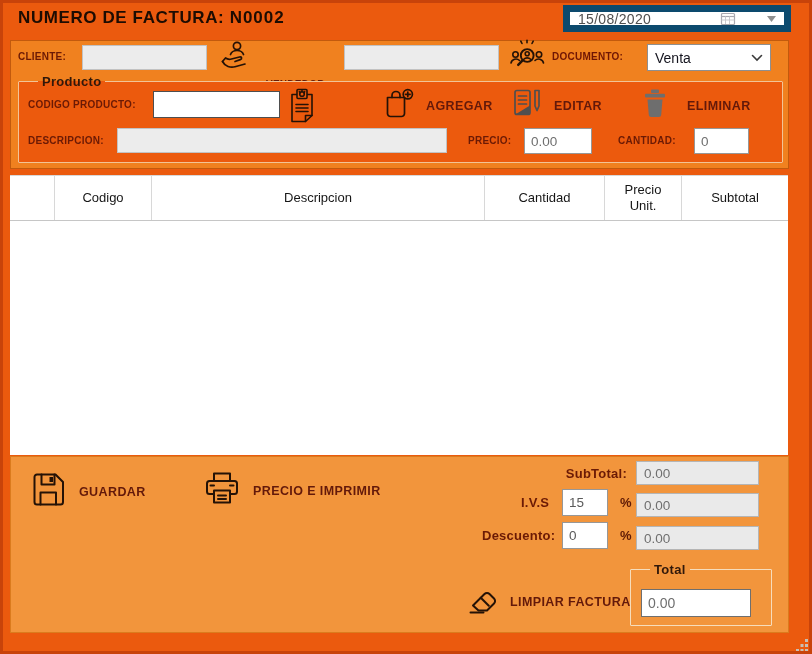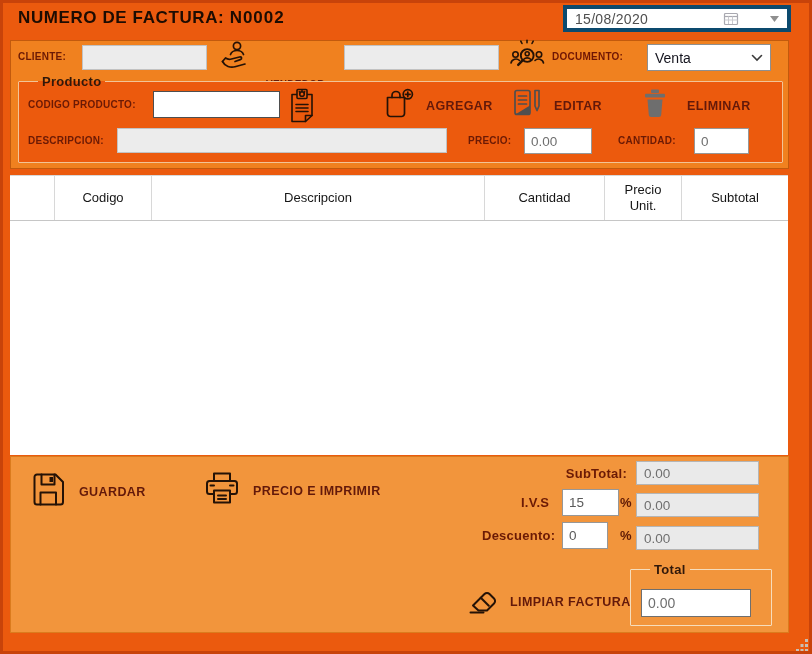--- a/index.html
+++ b/index.html
@@ -31,21 +31,21 @@
   .inp { border:1px solid #979797; background:#fff; font-family:"Liberation Sans",sans-serif;
          font-size:13.5px; color:#6F6F6F; padding:0 6px; outline:none; }
   .inp-dark { border:1.5px solid #4E4E4E; }
   .inp-gray { background:#ECECEC; border:1px solid #C2C2C2; color:#7E7E7E; }
   .display-gray { background:#EAEAEA; border:1px solid #B5B5B5; font-size:13.5px; color:#6F6F6F;
                   display:flex; align-items:center; padding:0 7px; }
 
   
   .combo { background:#fff; border:1px solid #8F8F8F; display:flex; align-items:center;
            justify-content:space-between; padding:0 7px; font-size:14px; color:#14141E; }
-  .datepicker { background:#fff; border:4px solid #0c4a6e; display:flex; align-items:center; padding:0 8px;gap:24px; }
+  .datepicker { background:#fff; border:7px solid #0c4a6e; display:flex; align-items:center; padding:0 8px;gap:24px; }
   .datepicker .dtext { flex:1; font-size:14px; color:#4F4F4F; letter-spacing:.3px; }
 
   
   .iconbtn { display:flex; align-items:center; gap:12px; background:transparent; border:none; cursor:pointer; }
 
   
   .grid { background:#fff; }
   .gridhead { position:absolute; top:0; left:0; right:0; height:46px; display:flex; border-top:1px solid #D8D8D8; border-bottom:1px solid #C6C6C6; }
   .hcell { display:flex; align-items:center; justify-content:center; text-align:center;
            font-size:13px; color:#161616; border-right:1px solid #D8D8D8; line-height:1.25; }
@@ -230,21 +230,21 @@
         <path d="M15 25.5 h8 M15 29 h8"></path>
       </svg>
     </span>
     <span class="btn-lbl">PRECIO E IMPRIMIR</span>
   </div>
 
   <span class="abs lbl" style="left:520px; top:466px; width:107px; text-align:right; font-size:13px;">SubTotal:</span>
   <div class="abs display-gray" style="left:636px; top:461px; width:123px; height:24px;">0.00</div>
 
   <span class="abs lbl" style="left:521px; top:495px; font-size:13px;">I.V.S</span>
-  <input class="abs inp" style="left: 562px; top: 489px; width: 57px; height: 27px; color: rgb(90, 90, 90);" value="15">
+  <input class="abs inp" style="left: 562px; top: 489px; width: 46px; height: 27px; color: rgb(90, 90, 90);" value="15">
   <span class="abs pct" style="left:620px; top:495px;">%</span>
   <div class="abs display-gray" style="left:636px; top:493px; width:123px; height:24px;">0.00</div>
 
   <span class="abs lbl" style="left:482px; top:528px; font-size:13px;">Descuento:</span>
   <input class="abs inp" style="left: 562px; top: 522px; width: 46px; height: 27px; color: rgb(90, 90, 90);" value="0">
   <span class="abs pct" style="left:620px; top:528px;">%</span>
   <div class="abs display-gray" style="left:636px; top:526px; width:123px; height:24px;">0.00</div>
 
   <fieldset class="abs gbox gbox-total" style="left:630px; top:562px; width:142px; height:64px;">
     <legend>Total</legend>

